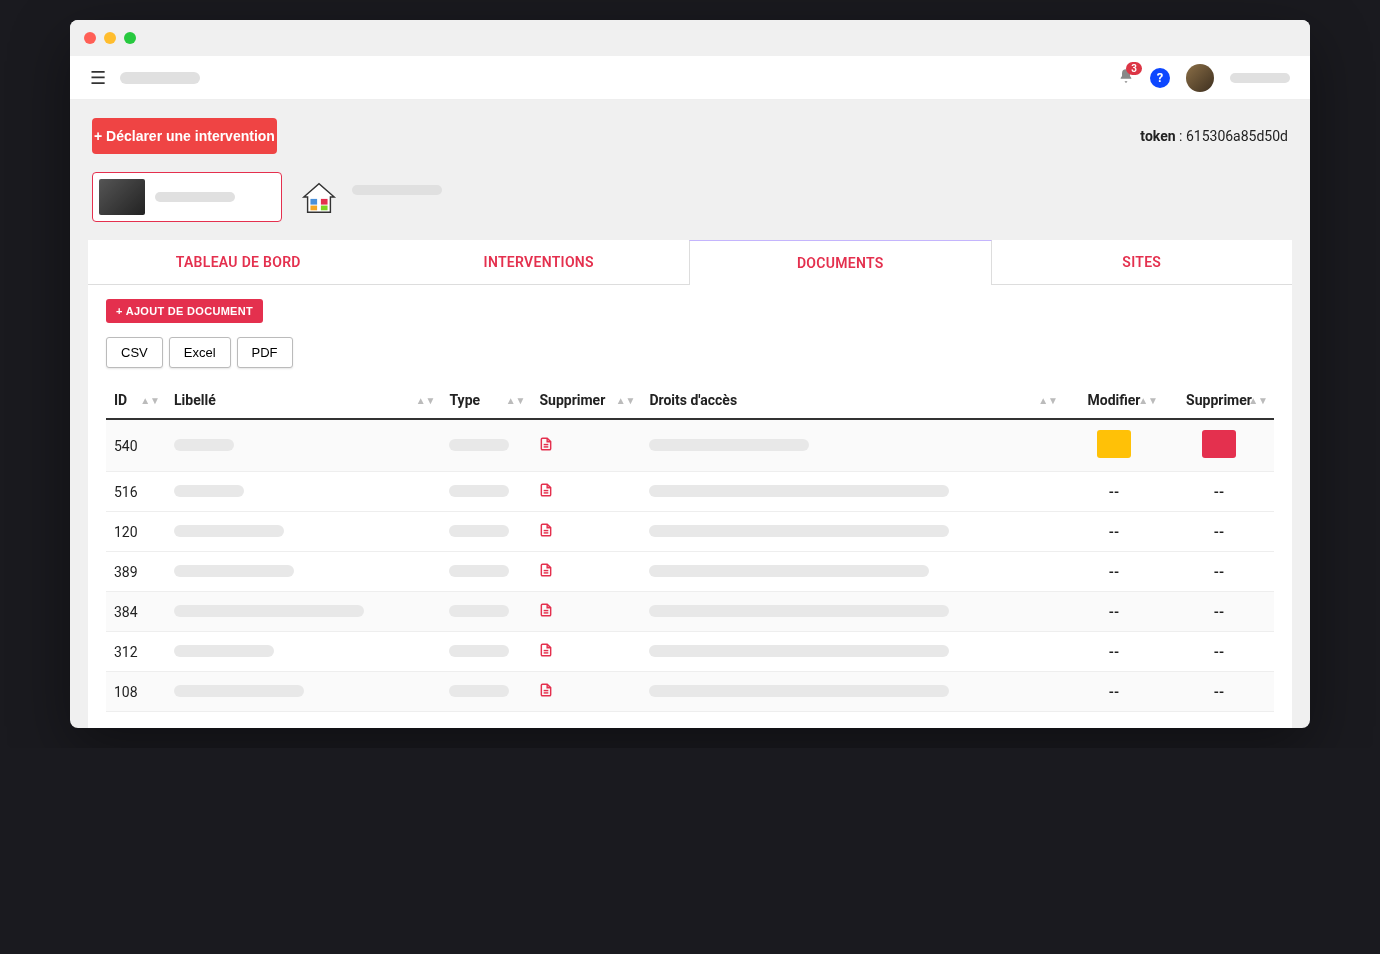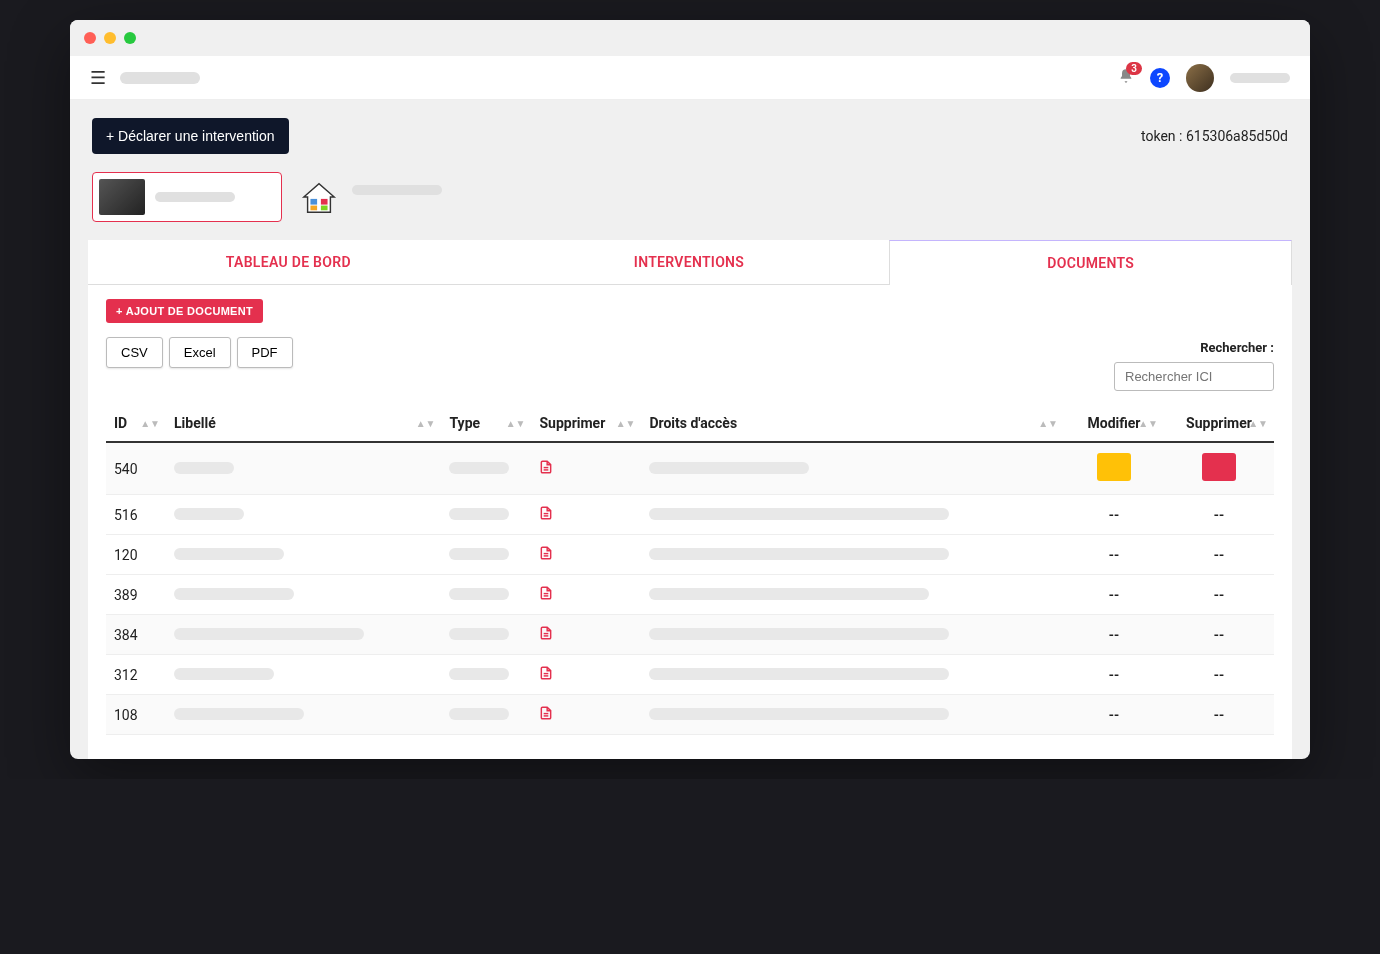--- a/index.html
+++ b/index.html
@@ -14,32 +14,32 @@
 .hamburger { cursor: pointer; color: #333; font-size: 18px; }
 .header-ph { width: 80px; height: 12px; background: #e0e0e0; border-radius: 6px; margin-left: 14px; }
 .header-right { margin-left: auto; display: flex; align-items: center; gap: 16px; }
 .bell-wrap { position: relative; cursor: pointer; }
 .bell { color: #888; }
 .badge { position: absolute; top: -6px; right: -8px; background: #dc3545; color: #fff; font-size: 10px; padding: 1px 5px; border-radius: 8px; font-weight: 600; }
 .help { width: 20px; height: 20px; background: #0d47ff; color: #fff; border-radius: 50%; display: flex; align-items: center; justify-content: center; font-size: 13px; font-weight: bold; cursor: pointer; }
 .avatar { width: 28px; height: 28px; border-radius: 50%; background: linear-gradient(135deg, #8b6f47, #3d2f1f); cursor: pointer; }
 .user-ph { width: 60px; height: 10px; background: #e0e0e0; border-radius: 5px; }
 .topbar { display: flex; justify-content: space-between; align-items: center; padding: 18px 22px; }
-.btn-declare { background: #0f172a; color: #fff; border: none; padding: 10px 14px; border-radius: 4px; font-size: 14px; cursor: pointer; }
+.btn-declare { background: #ef4444; color: #fff; border: none; padding: 10px 2px; border-radius: 4px; font-size: 14px; cursor: pointer; font-weight: bold; }
 .token-line { font-size: 14px; color: #222; }
-.token-line b { font-weight: 400; }
+.token-line b { font-weight: 700; }
 .tiles { display: flex; gap: 18px; padding: 0 22px 18px; align-items: center; }
 .tile { width: 190px; height: 50px; border: 1px solid #E4304E; border-radius: 4px; display: flex; align-items: center; padding: 6px; gap: 10px; cursor: pointer; background: #fff; }
 .tile-img { width: 46px; height: 36px; background: linear-gradient(135deg, #555, #222); border-radius: 2px; }
 .tile-ph { width: 80px; height: 10px; background: #e0e0e0; border-radius: 5px; }
 .tile2 { display: flex; align-items: center; gap: 14px; cursor: pointer; }
 .house-icon { width: 38px; height: 38px; position: relative; }
 .house-icon svg { width: 100%; height: 100%; }
 .tile2-ph { width: 90px; height: 10px; background: #e0e0e0; border-radius: 5px; margin-bottom: 14px; }
-.card { background: #fff; margin: 0 18px 0; border-radius: 0; padding: 0 0 10px; }
+.card { background: #fff; margin: 0 18px 0; border-radius: 0; padding: 0 0 2px; }
 .tabs { display: flex; }
 .tab { flex: 1; text-align: center; padding: 14px 0; font-size: 14px; font-weight: 600; color: #E4304E; cursor: pointer; letter-spacing: 0.3px; }
 .tab.active { border: 1px solid #ddd; border-top: 1px solid #c4b5fd; border-bottom: none; }
 .tab:not(.active) { border-bottom: 1px solid #ddd; }
 .tab-body { padding: 14px 18px; }
 .btn-add { background: #E4304E; color: #fff; border: none; padding: 6px 10px; border-radius: 3px; font-size: 11px; font-weight: 600; cursor: pointer; letter-spacing: 0.3px; }
 .controls { display: flex; justify-content: space-between; align-items: flex-start; margin-top: 14px; }
 .export-btns { display: flex; gap: 6px; }
 .btn-export { background: #fff; border: 1px solid #bbb; padding: 7px 14px; border-radius: 3px; font-size: 13px; cursor: pointer; box-shadow: 0 1px 2px rgba(0,0,0,0.1); }
 .search-wrap { text-align: right; }
@@ -115,34 +115,31 @@
       </div>
       <div class="tile2-ph"></div>
     </div>
   </div>
 
   <div class="card">
     <div class="tabs">
       <div class="tab">TABLEAU DE BORD</div>
       <div class="tab">INTERVENTIONS</div>
       <div class="tab active">DOCUMENTS</div>
+      <div class="tab">SITES</div>
     </div>
 
     <div class="tab-body">
       <button class="btn-add">+ AJOUT DE DOCUMENT</button>
 
       <div class="controls">
         <div class="export-btns">
           <button class="btn-export">CSV</button>
           <button class="btn-export">Excel</button>
           <button class="btn-export">PDF</button>
-        </div>
-        <div class="search-wrap">
-          <span class="search-label">Rechercher :</span>
-          <input class="search-input" placeholder="Rechercher ICI" style="">
         </div>
       </div>
 
       <table>
         <thead>
           <tr>
             <th class="col-id"><span>ID</span><span class="sort">▲▼</span></th>
             <th><span>Libellé</span><span class="sort">▲▼</span></th>
             <th class="col-type"><span>Type</span><span class="sort">▲▼</span></th>
             <th class="col-doc"><span>Supprimer</span><span class="sort">▲▼</span></th>

